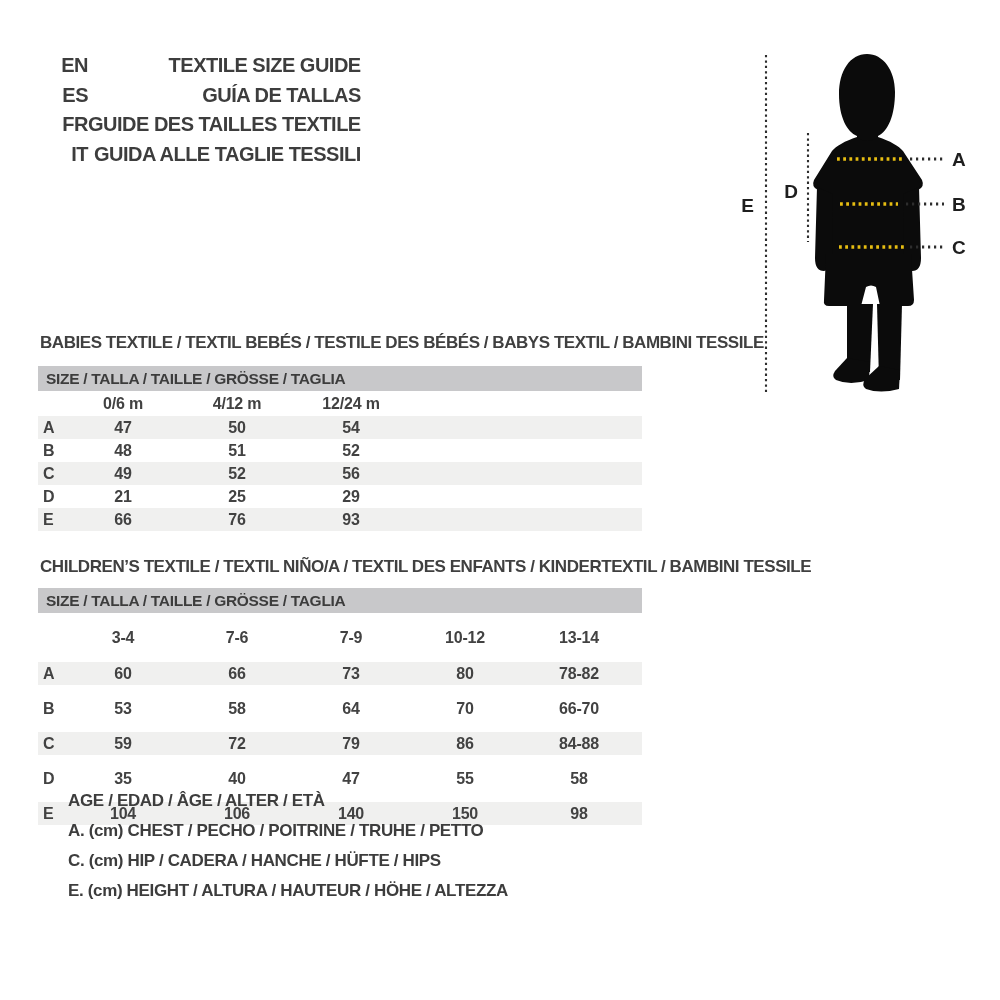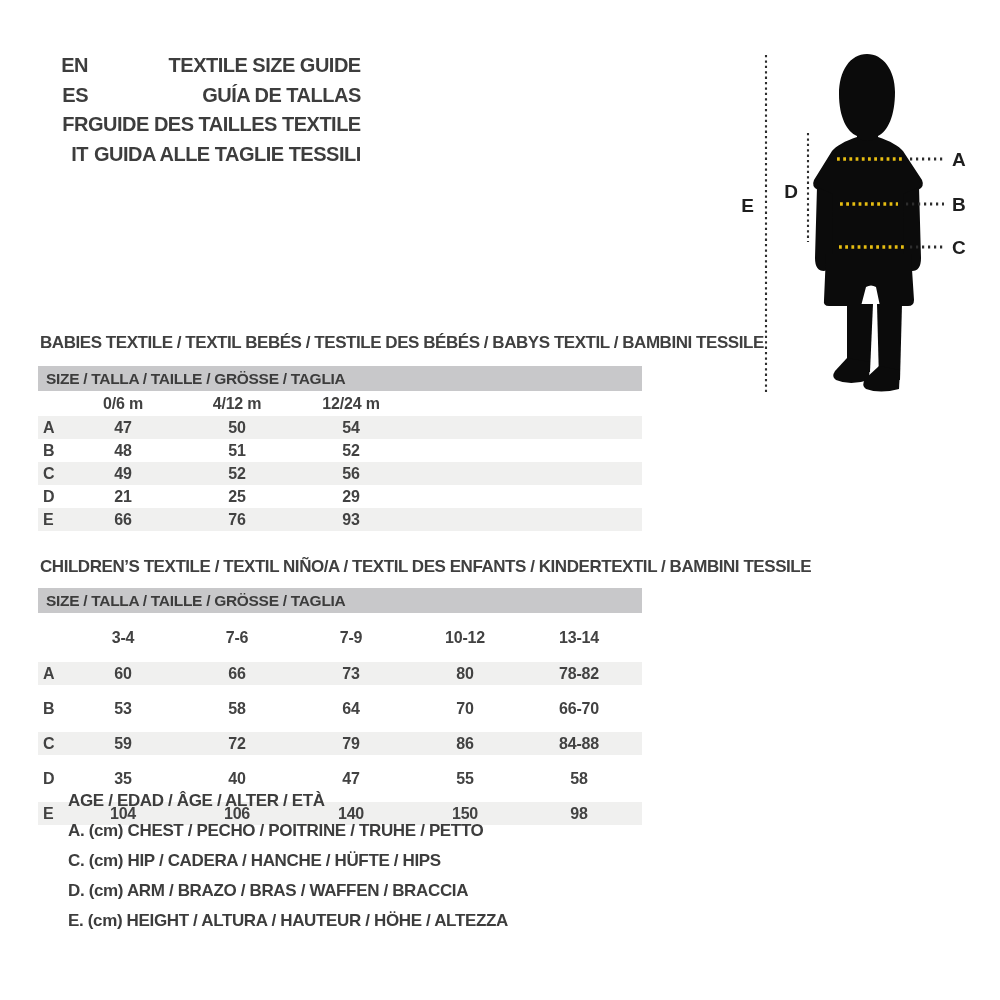--- a/index.html
+++ b/index.html
@@ -231,15 +231,14 @@
     <div class="t-cell">140</div>
     <div class="t-cell">150</div>
     <div class="t-cell">98</div>
   </div>
 </div>
 
 <div class="legend">
   <div class="legend-line">AGE / EDAD / ÂGE / ALTER / ETÀ</div>
   <div class="legend-line">A. (cm) CHEST / PECHO / POITRINE / TRUHE / PETTO</div>
   <div class="legend-line">C. (cm) HIP / CADERA / HANCHE / HÜFTE / HIPS</div>
-  <div class="legend-line">D. (cm) ARM / BRAZO / BRAS / WAFFEN / BRACCIA</div>
   <div class="legend-line">E. (cm) HEIGHT / ALTURA / HAUTEUR / HÖHE / ALTEZZA</div>
 </div>
 
 </body></html>

